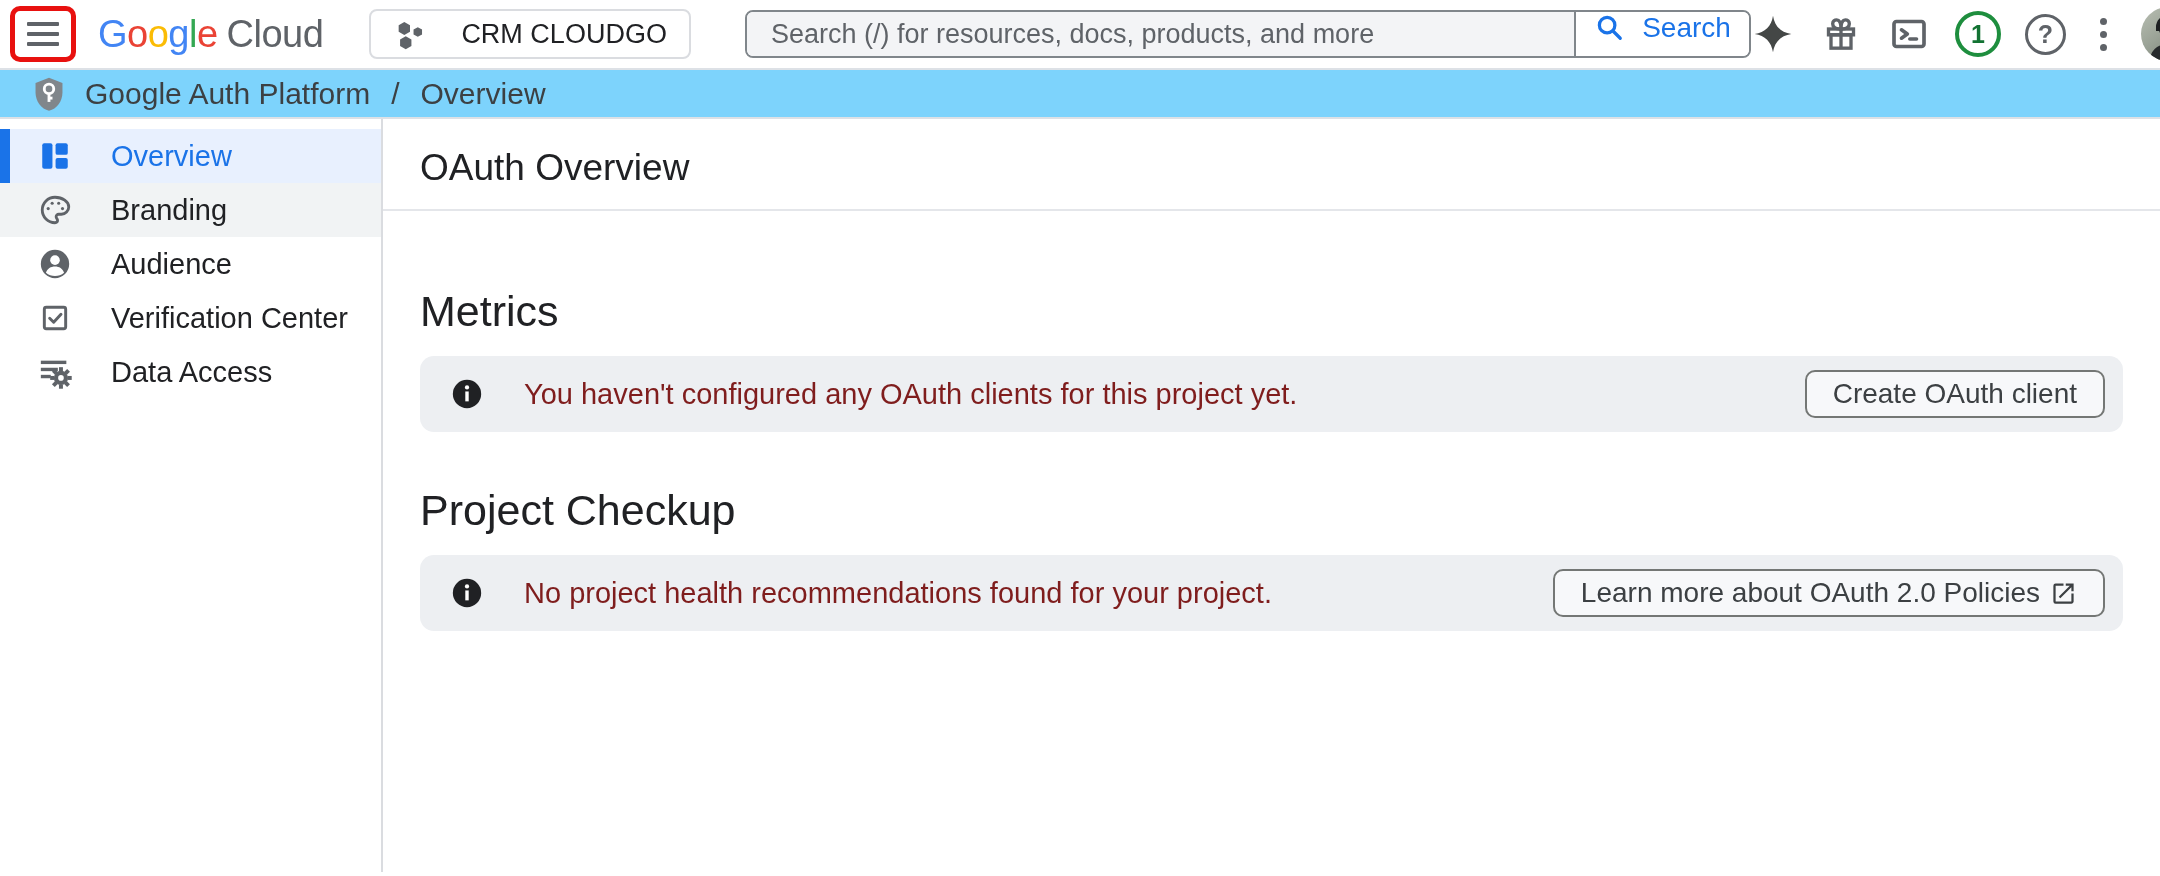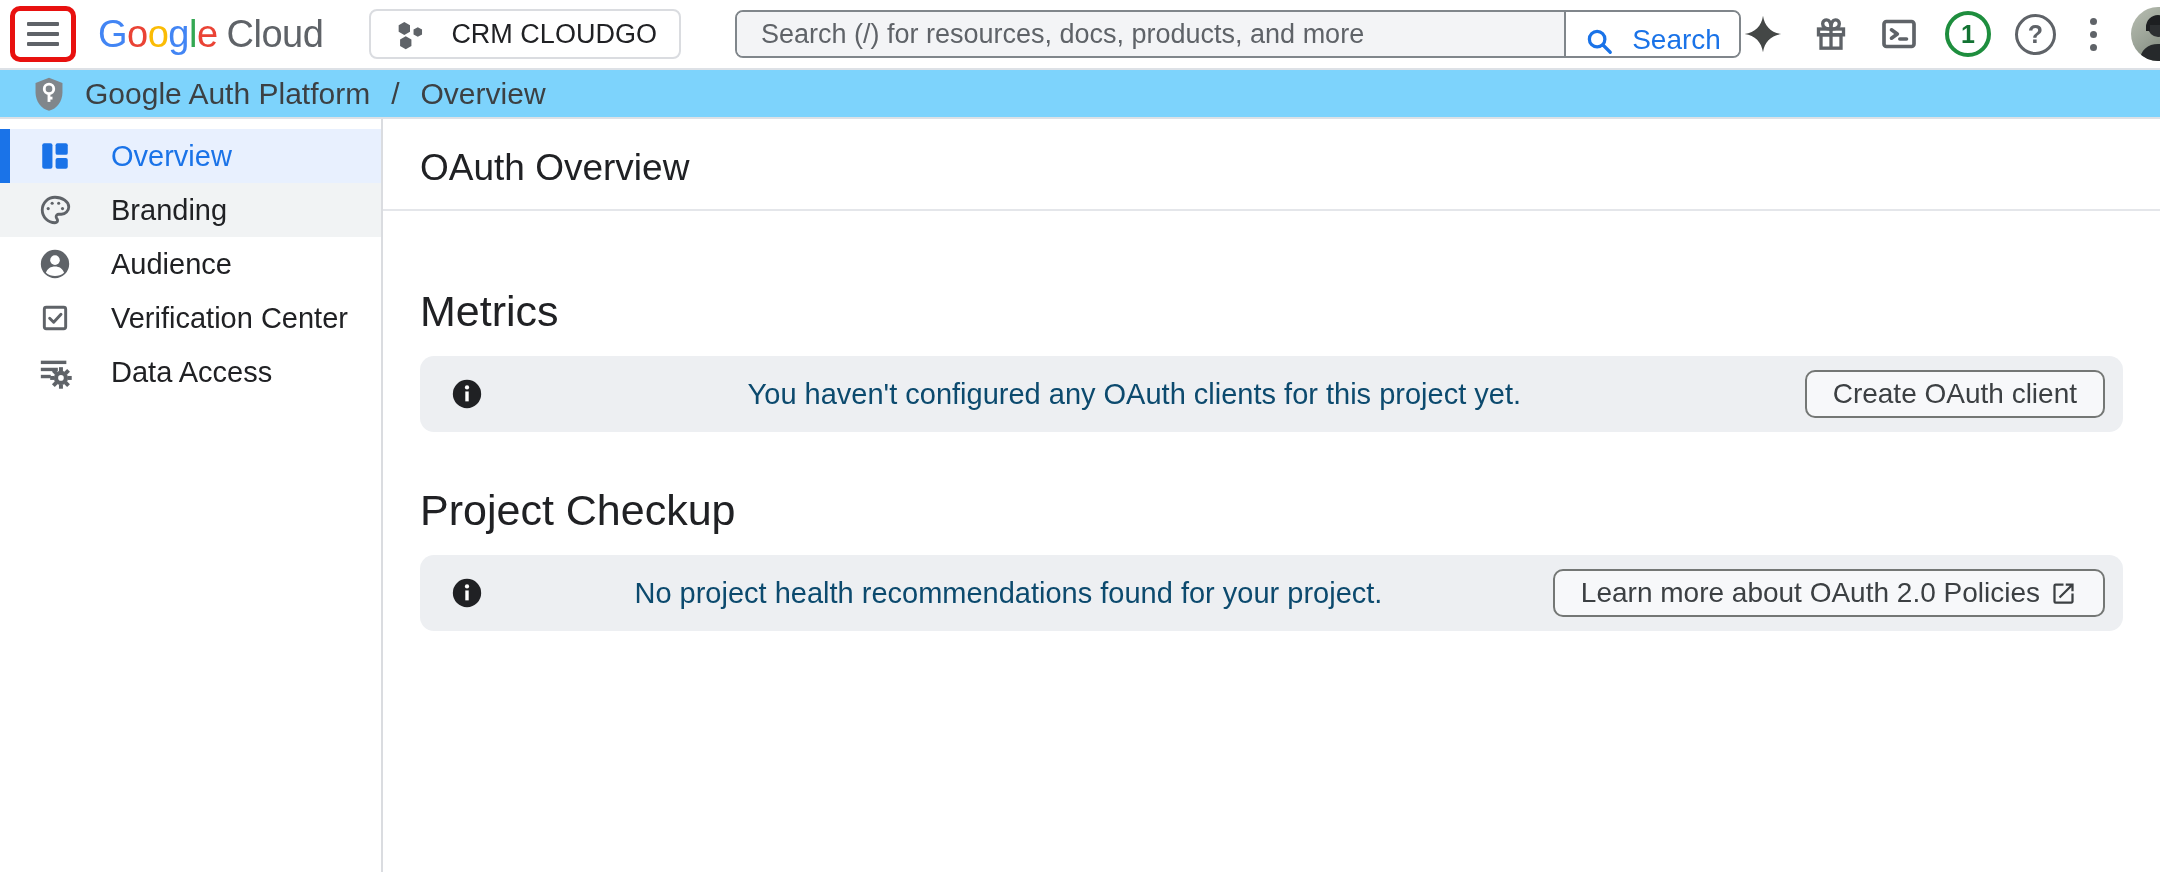--- a/index.html
+++ b/index.html
@@ -35,21 +35,21 @@
     font-weight: 500;
     letter-spacing: -0.5px;
     white-space: nowrap;
     display: flex; align-items: center;
   }
   .logo .cloud { color: #5f6368; font-weight: 400; margin-left: 9px; }
 
   .project-btn {
     margin-left: 46px;
     height: 50px;
-    display: flex; align-items: center; gap: 24px;
+    display: flex; align-items: center; gap: 34px;
     padding: 0 22px;
     border: 2px solid #dadce0;
     border-radius: 8px;
     background: #fff;
     font-size: 27px;
     color: #202124;
     cursor: pointer;
     flex: none;
   }
 
@@ -68,21 +68,21 @@
     border: none;
     outline: none;
     background: #f3f4f6;
     padding: 0 24px;
     font-family: Liberation Sans, sans-serif;
     font-size: 27px;
     color: #202124;
   }
   .search-input::placeholder { color: #5f6368; }
   .search-go {
-    display: flex; align-items: flex-end; gap: 18px;
+    display: flex; align-items: flex-start; gap: 18px;
     padding: 0 18px;
     background: #fff;
     border: none;
     border-left: 2px solid #80868b;
     color: #1a73e8;
     font-family: "Liberation Sans", sans-serif;
     font-size: 28px;
     font-weight: 500;
     cursor: pointer;
   }
@@ -186,21 +186,21 @@
   .banner {
     margin-top: 20px;
     margin-right: 37px;
     min-height: 76px;
     background: #edeff2;
     border-radius: 14px;
     display: flex; align-items: center;
     padding: 12px 18px 12px 30px;
     gap: 40px;
   }
-  .banner .b-text { flex: 1; font-size: 29px; color: #0c4a6e; text-align: center; }
+  .banner .b-text { flex: 1; font-size: 29px; color: #7f1d1d; }
   .banner-btn {
     height: 48px;
     display: flex; align-items: center; gap: 10px;
     padding: 0 26px;
     background: #f7f8fa;
     border: 2px solid #747775;
     border-radius: 10px;
     font-family: "Liberation Sans", sans-serif;
     font-size: 28px;
     font-weight: 500;

